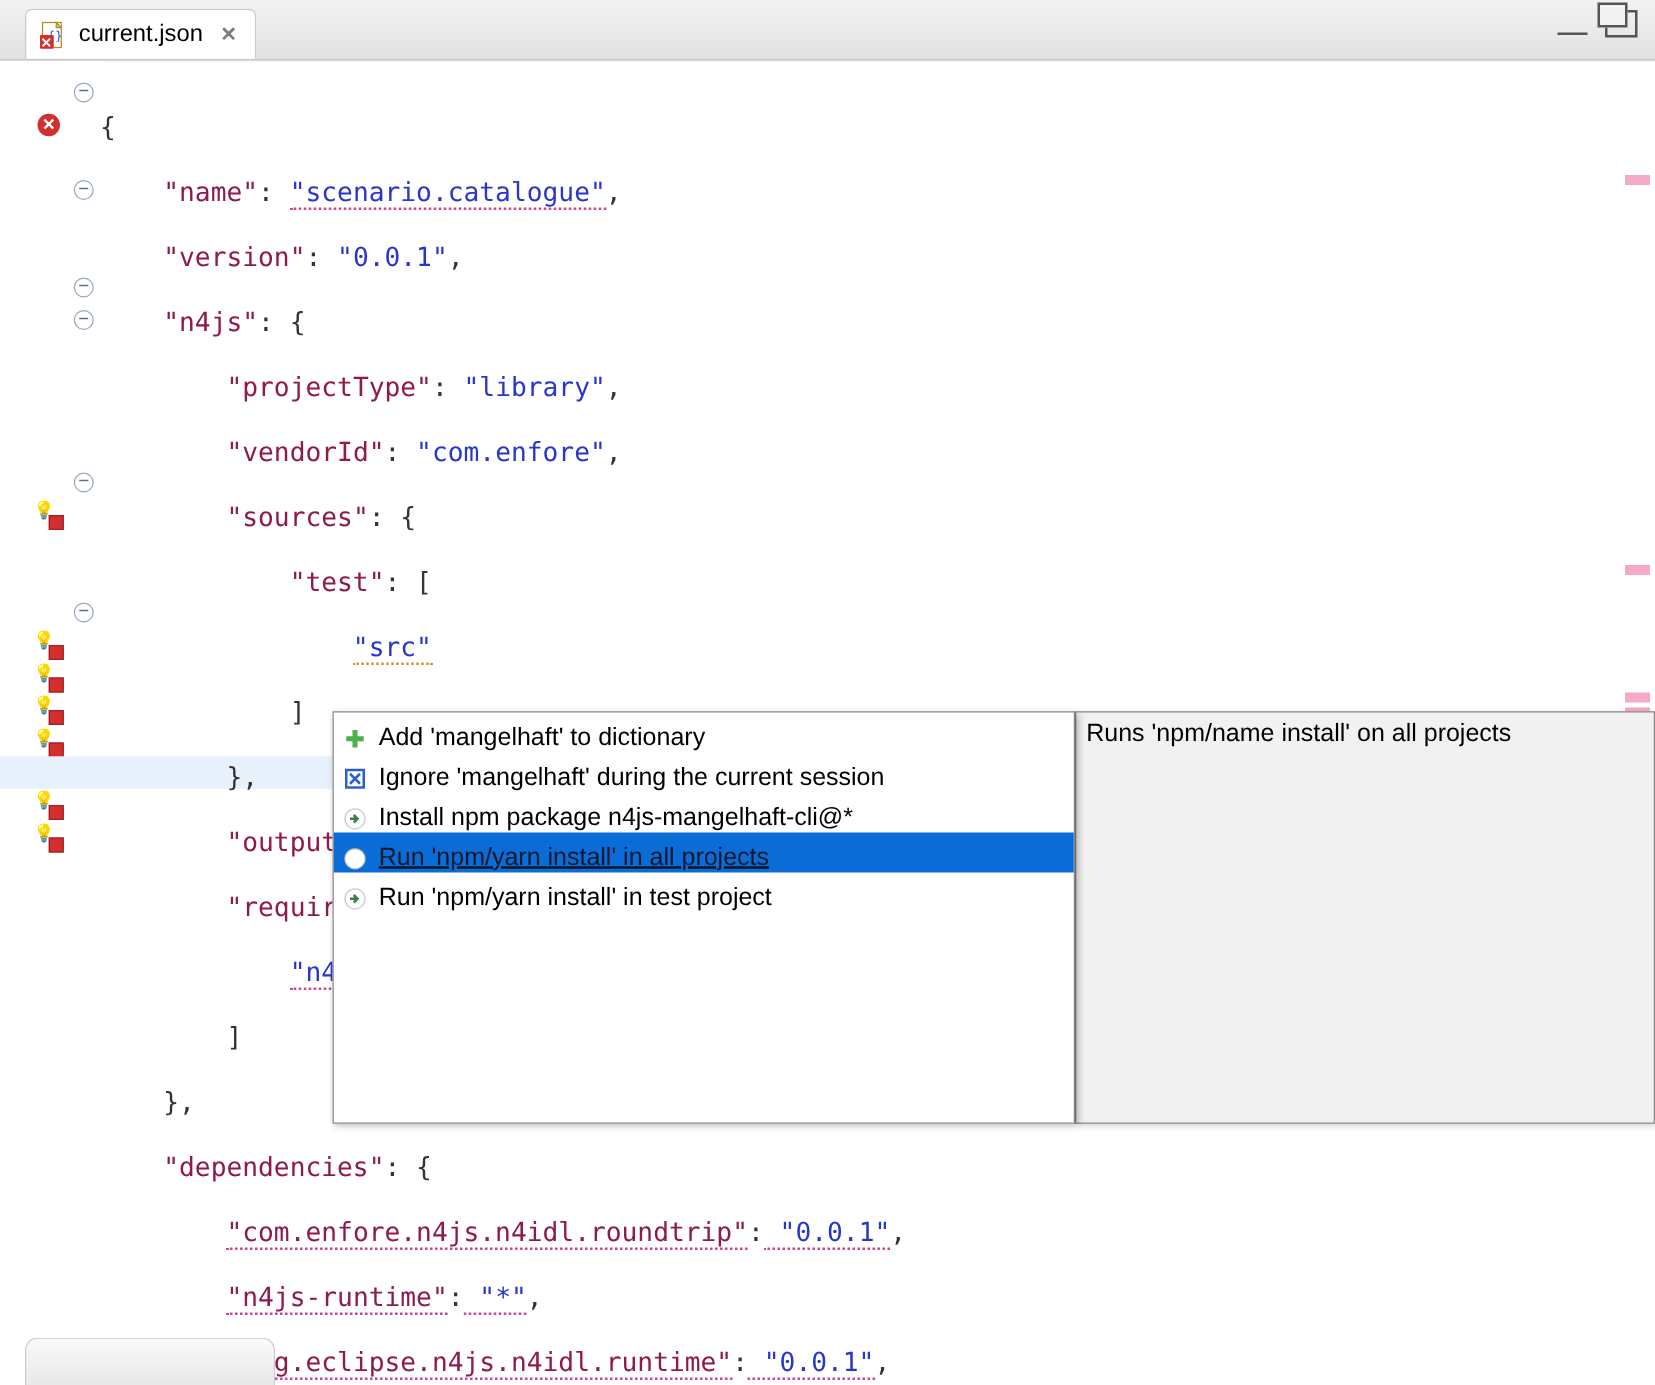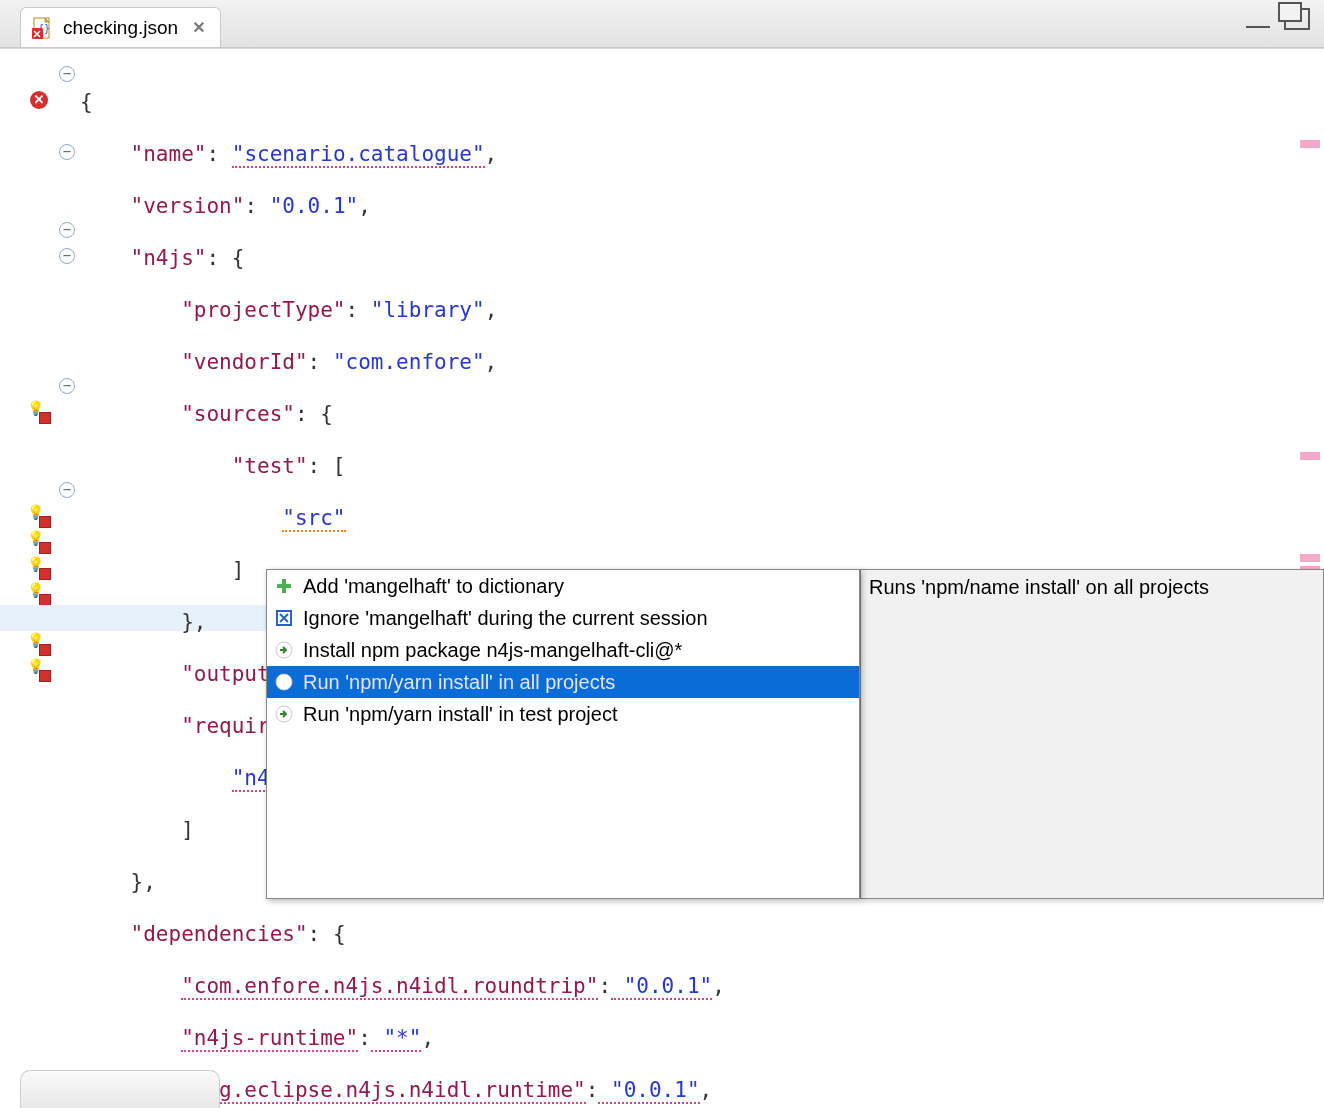--- a/index.html
+++ b/index.html
@@ -169,29 +169,30 @@
     width: 594px;
     height: 330px;
     background: #fff;
     border: 1px solid #888;
     box-shadow: 2px 2px 6px rgba(0,0,0,0.3);
     font-size: 20px;
     z-index: 100;
   }
   .cm-item {
     display: flex;
-    align-items: center;
+    align-items: flex-end;
     height: 32px;
     padding: 0 12px 0 6px;
     gap: 8px;
     cursor: pointer;
   }
   .cm-item.selected {
     background: #0a6cd6;
-    color: #e5e5e5;
+    color: #0f172a;
+    text-decoration: underline;
   }
   .cm-icon {
     width: 22px; height: 22px;
     display: inline-flex;
     align-items: center;
     justify-content: center;
     flex: 0 0 22px;
   }
   .description-panel {
     position: absolute;
@@ -233,21 +234,21 @@
   <div class="tab">
     <span class="tab-file-icon">
       <svg width="24" height="24" viewBox="0 0 24 24">
         <rect x="3" y="2" width="15" height="20" fill="#fff" stroke="#b58b2f"></rect>
         <path d="M14 2 L18 6 L14 6 Z" fill="#e3c77a" stroke="#b58b2f"></path>
         <text x="7" y="16" font-size="10" fill="#2a60c8" font-family="monospace">{}</text>
         <rect x="1" y="12" width="11" height="11" fill="#d32f2f" rx="1"></rect>
         <path d="M3 15 L9 21 M9 15 L3 21" stroke="#fff" stroke-width="1.5"></path>
       </svg>
     </span>
-    <span>checking.json</span>
+    <span>current.json</span>
     <span class="tab-close">✕</span>
   </div>
   <div class="win-controls">
     <div class="win-btn win-min"></div>
     <div class="win-btn win-max"></div>
   </div>
 </div>
 
 <div class="editor-wrap">
   <div class="editor">

